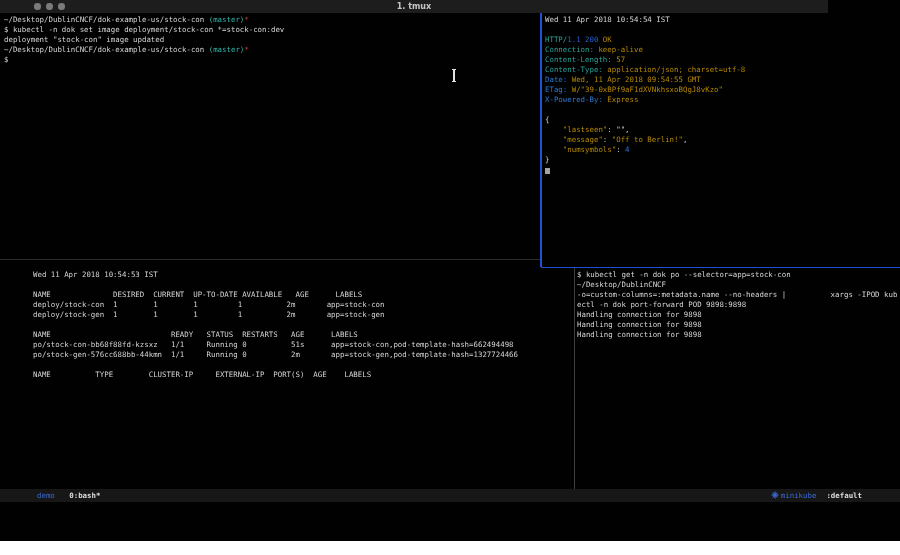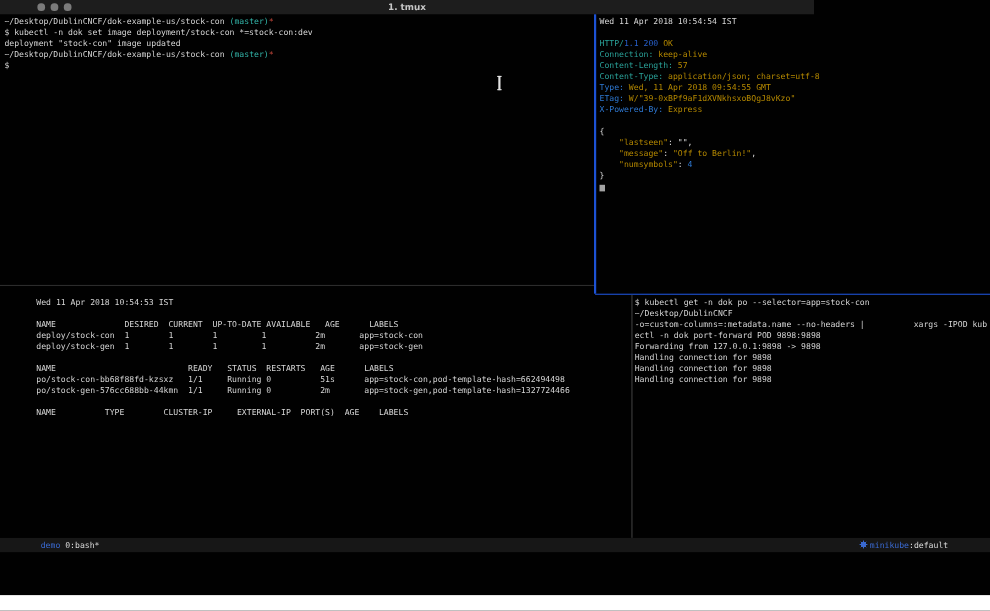--- a/index.html
+++ b/index.html
@@ -1,19 +1,19 @@
 <!DOCTYPE html>
 <html><head>
 <meta charset="utf-8">
 <style>
   * { margin:0; padding:0; box-sizing:border-box; }
   html,body { width:900px; height:555px; background:#ffffff; overflow:hidden; }
   .window { position:relative; width:900px; height:541px; background:#010101;
             font-family:"DejaVu Sans Mono", monospace; }
-  .titlebar { position:absolute; left:0; top:0; width:740px; height:13px; background:#1d1d1d; }
+  .titlebar { position:absolute; left:0; top:0; width:828px; height:13px; background:#1d1d1d; }
   .title { width:100%; text-align:center; line-height:13px; font-size:8px; font-weight:600;
            color:#c6c6c6; font-family:"DejaVu Sans", "Liberation Sans", sans-serif; }
   .dot { position:absolute; top:3px; width:6.5px; height:6.5px; border-radius:50%; background:#7b7b7b; }
   .dot.d1{left:34px} .dot.d2{left:46px} .dot.d3{left:58px}
 
   .pane { position:absolute; font-size:7.4px; line-height:10px; color:#d6d6d6; }
   .ln { height:10px; white-space:pre; }
   .p-tl { left:4px;  top:15px;  width:530px; }
   .p-tr { left:545px; top:15px; width:352px; }
   .p-bl { left:33px; top:270px; width:535px; }
@@ -33,21 +33,21 @@
   .b-h-gray { left:0; top:259px; width:540px; height:1px; background:#2c2c2c; }
   .b-v-gray { left:574px; top:268px; width:1px; height:221px; background:#3e3e3e; }
 
   .cursor-block { display:inline-block; width:4.5px; height:6.5px; margin-top:2.5px; background:#a3a3a3; }
 
   .statusbar { position:absolute; left:0; top:489px; width:900px; height:13px; background:#171717;
                font-size:7.4px; line-height:13px; }
   .status-left { position:absolute; left:37px; top:0; white-space:pre; }
   .status-right { position:absolute; right:38px; top:0; white-space:pre;text-align:right; }
   .sblue { color:#3a6ad2; }
-  .swhite { color:#dcdcdc; font-weight:normal; }
+  .swhite { color:#dcdcdc; font-weight:bold;margin-left:10px; }
   .helm { display:inline-block; vertical-align:-1px; margin-right:2px; }
 
   .ibeam { position:absolute; left:451px; top:69px; width:6px; height:13px; }
   .ibeam .stem { position:absolute; left:2.4px; top:0; width:1.3px; height:13px; background:#e2e2e2; }
   .ibeam .cap  { position:absolute; left:0.9px; width:4.4px; height:1.3px; background:#e2e2e2; }
   .ibeam .cap.top { top:0; } .ibeam .cap.bot { bottom:0; }
 </style>
 </head>
 <body>
 
@@ -73,21 +73,21 @@
     <div class="ln">$</div>
   </div>
 
   <div class="pane p-tr">
     <div class="ln">Wed 11 Apr 2018 10:54:54 IST</div>
     <div class="ln"></div>
     <div class="ln"><span class="hteal">HTTP/</span><span class="bluev">1.1 200</span><span class="olive"> OK</span></div>
     <div class="ln"><span class="hteal">Connection:</span><span class="olive"> keep-alive</span></div>
     <div class="ln"><span class="hteal">Content-Length:</span><span class="olive"> 57</span></div>
     <div class="ln"><span class="hteal">Content-Type:</span><span class="olive"> application/json; charset=utf-8</span></div>
-    <div class="ln"><span class="hblue">Type:</span><span class="olive"> Wed, 11 Apr 2018 09:54:55 GMT</span></div>
+    <div class="ln"><span class="hblue">Date:</span><span class="olive"> Wed, 11 Apr 2018 09:54:55 GMT</span></div>
     <div class="ln"><span class="hblue">ETag:</span><span class="olive"> W/"39-0xBPf9aF1dXVNkhsxoBQgJ8vKzo"</span></div>
     <div class="ln"><span class="hblue">X-Powered-By:</span><span class="olive"> Express</span></div>
     <div class="ln"></div>
     <div class="ln">{</div>
     <div class="ln"><span class="olive">    "lastseen"</span><span class="fg">: </span><span class="fg">""</span><span class="fg">,</span></div>
     <div class="ln"><span class="olive">    "message"</span><span class="fg">: </span><span class="olive">"Off to Berlin!"</span><span class="fg">,</span></div>
     <div class="ln"><span class="olive">    "numsymbols"</span><span class="fg">: </span><span class="hblue">4</span><span class="fg"></span></div>
     <div class="ln">}</div>
     <div class="ln"><span class="cursor-block"></span></div>
   </div>
@@ -104,21 +104,20 @@
     <div class="ln">po/stock-gen-576cc688bb-44kmn  1/1     Running 0          2m       app=stock-gen,pod-template-hash=1327724466</div>
     <div class="ln"></div>
     <div class="ln">NAME          TYPE        CLUSTER-IP     EXTERNAL-IP  PORT(S)  AGE    LABELS</div>
   </div>
 
   <div class="pane p-br">
     <div class="ln">$ kubectl get -n dok po --selector=app=stock-con</div>
     <div class="ln">~/Desktop/DublinCNCF</div>
     <div class="ln">-o=custom-columns=:metadata.name --no-headers |          xargs -IPOD kub</div>
     <div class="ln">ectl -n dok port-forward POD 9898:9898</div>
-    <div class="ln">Forwarding from 127.0.0.1:9898 -&gt; 9898</div>
     <div class="ln">Handling connection for 9898</div>
     <div class="ln">Handling connection for 9898</div>
     <div class="ln">Handling connection for 9898</div>
   </div>
 
   <div class="ibeam">
     <div class="stem"></div>
       <div class="cap top"></div>
       <div class="cap bot"></div>
   </div>

